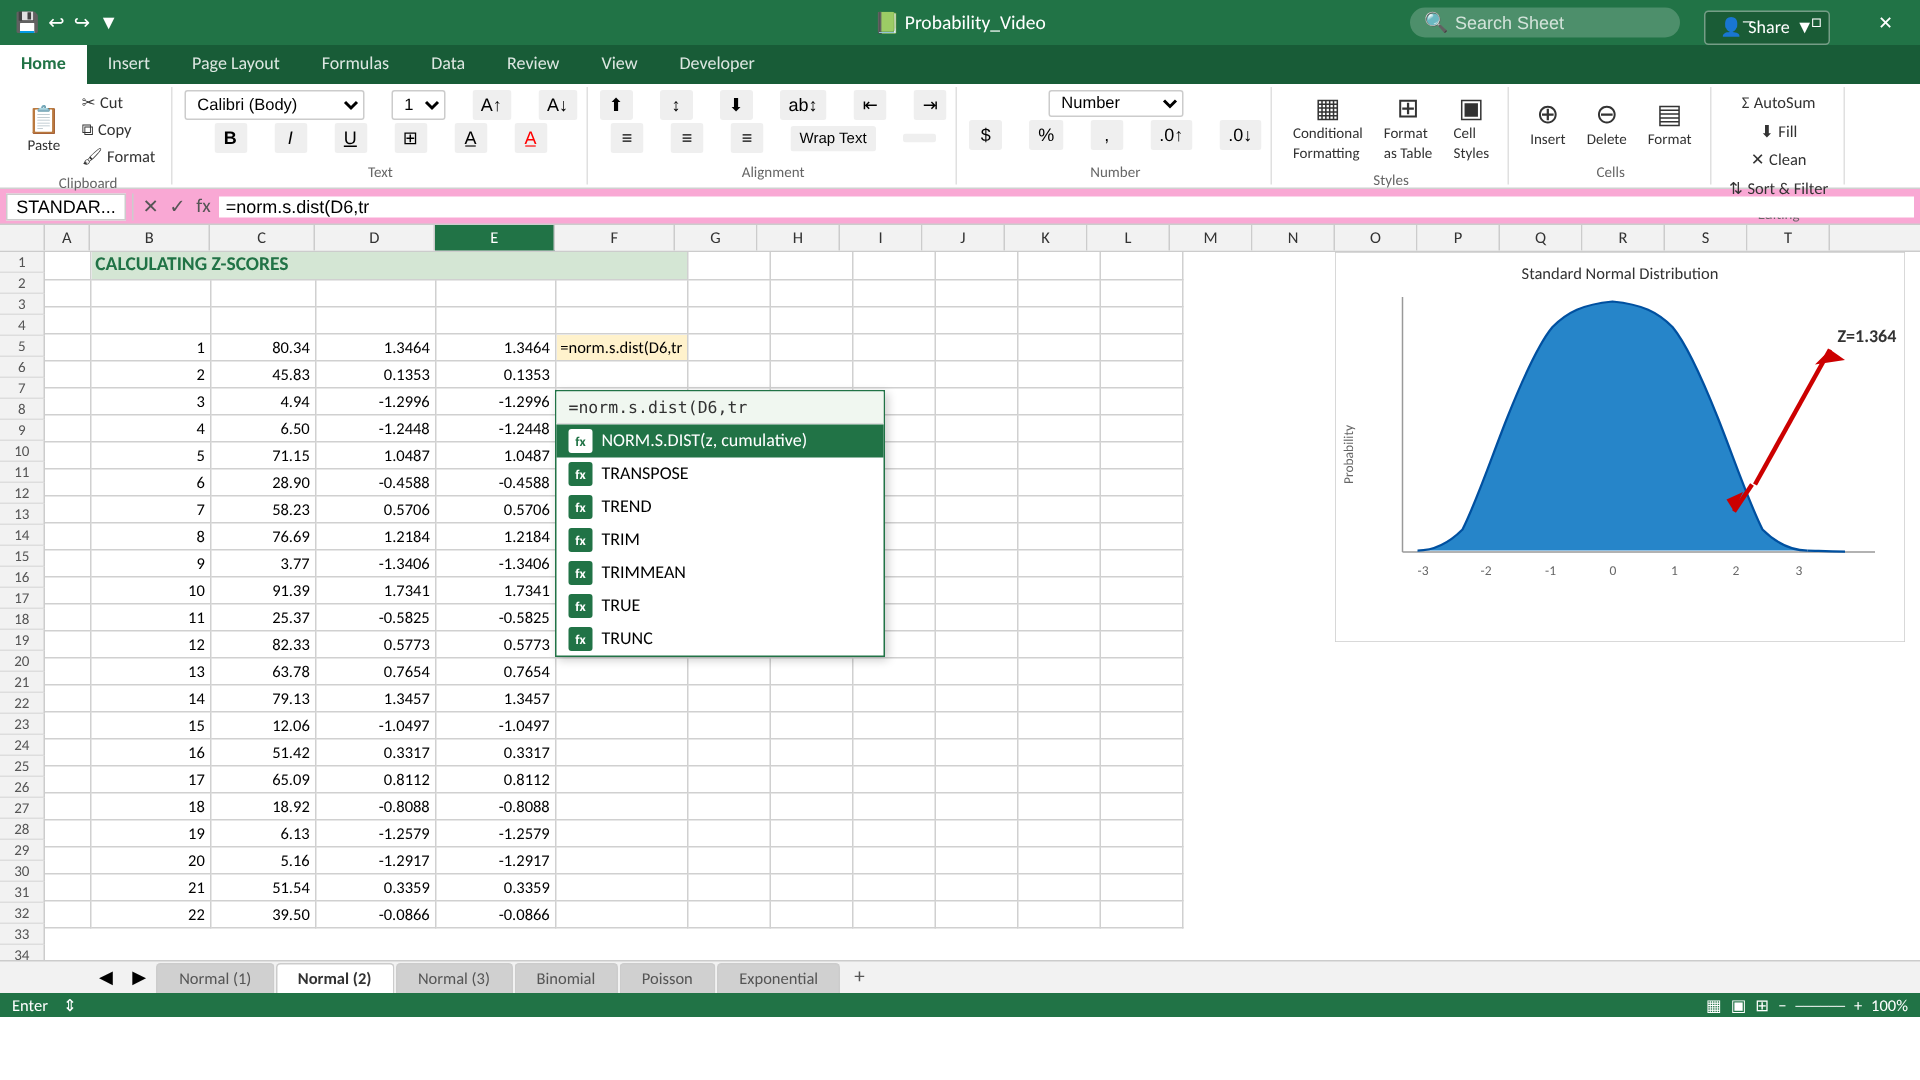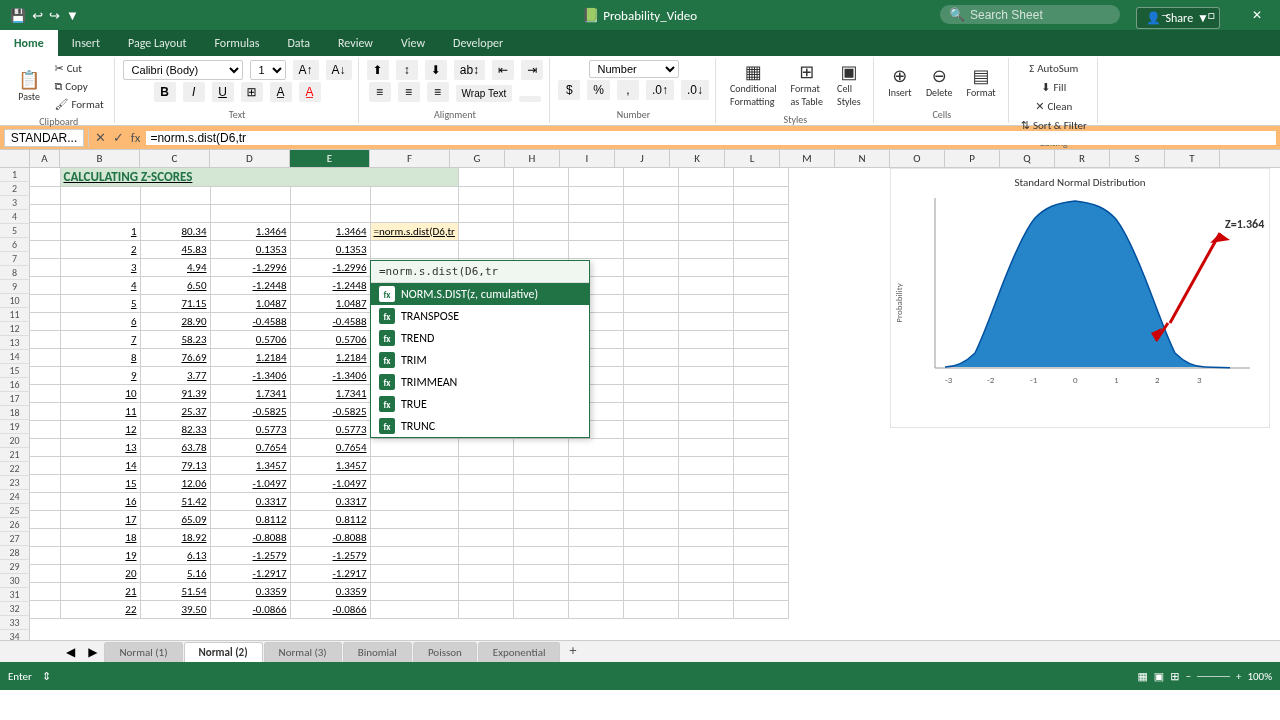--- a/index.html
+++ b/index.html
@@ -24,45 +24,45 @@
     .ribbon-group-content { display: flex; align-items: center; gap: 2px; flex: 1; }
     .ribbon-btn { display: flex; flex-direction: column; align-items: center; justify-content: center; padding: 3px 6px; cursor: pointer; border-radius: 3px; min-width: 36px; font-size: 11px; color: #333; }
     .ribbon-btn .icon { font-size: 18px; line-height: 1; }
     .ribbon-btn .label { font-size: 10px; margin-top: 1px; }
     .ribbon-btn-small { display: flex; align-items: center; gap: 3px; padding: 2px 4px; cursor: pointer; border-radius: 2px; font-size: 11px; color: #333; white-space: nowrap; }
 
     
     .font-selector { border: 1px solid #ccc; padding: 2px 4px; font-size: 11px; border-radius: 2px; width: 120px; cursor: pointer; background: white; }
     .font-size-selector { border: 1px solid #ccc; padding: 2px 4px; font-size: 11px; border-radius: 2px; width: 36px; cursor: pointer; background: white; }
     .format-btn { padding: 2px 5px; border: 1px solid transparent; cursor: pointer; border-radius: 2px; font-size: 12px; min-width: 22px; text-align: center; }
-    .format-row { display: flex; gap: 7px; align-items: flex-end; }
-
-    
-    #formula-bar { display: flex; align-items: center; height: 24px; border-bottom: 1px solid #ccc; background: #fdba74; padding: 0 4px; gap: 4px; }
+    .format-row { display: flex; gap: 18px; align-items: center; }
+
+    
+    #formula-bar { display: flex; align-items: center; height: 24px; border-bottom: 1px solid #ccc; background: #f9a8d4; padding: 0 4px; gap: 4px; }
     #name-box { width: 80px; border: 1px solid #ccc; padding: 1px 4px; font-size: 12px; text-align: center; }
     #formula-bar-divider { width: 1px; height: 18px; background: #ccc; }
     #formula-bar-btns { display: flex; gap: 3px; align-items: center; }
     #formula-bar-btns span { cursor: pointer; color: #555; font-size: 13px; padding: 0 2px; }
     #formula-input { flex: 1; border: none; outline: none; font-size: 12px; padding: 0 4px; }
 
     
     #sheet-area { display: flex; flex-direction: column; height: calc(720px - 30px - 38px - 70px - 24px - 22px - 20px); }
 
     
     #col-header-row { display: flex; background: #f2f2f2; border-bottom: 1px solid #ccc; }
     .row-num-header { width: 30px; min-width: 30px; border-right: 1px solid #ccc; background: #f2f2f2; }
     .col-header { text-align: center; font-size: 11px; color: #333; border-right: 1px solid #ccc; padding: 2px 0; cursor: pointer; background: #f2f2f2; }
     .col-header.active { background: #217346; color: white; }
 
     
     #sheet-body { display: flex; flex: 1; overflow: hidden; position: relative; }
     #row-nums { display: flex; flex-direction: column; background: #f2f2f2; min-width: 30px; }
     .row-num { height: 18px; border-bottom: 1px solid #ddd; border-right: 1px solid #ccc; text-align: center; font-size: 10px; color: #555; display: flex; align-items: center; justify-content: center; cursor: pointer; }
 
-    #grid { flex: 1; overflow: hidden; position: relative; text-decoration: underline; }
+    #grid { flex: 1; overflow: hidden; position: relative; }
     #grid table { border-collapse: collapse; table-layout: fixed; }
     #grid td { height: 18px; border-right: 1px solid #d0d0d0; border-bottom: 1px solid #d0d0d0; padding: 0 3px; font-size: 11px; overflow: hidden; white-space: nowrap; text-overflow: ellipsis; }
     #grid td.header-cell { background: #217346; color: white; font-weight: bold; text-align: center; }
     #grid td.title-cell { background: #d4e6d4; font-weight: bold; color: #217346; font-size: 13px; }
     #grid td.section-label { font-weight: bold; }
     #grid td.formula-input-cell { background: #fff2cc; }
     td.number { text-align: right; }
 
     
     #autocomplete { position: absolute; background: white; border: 1px solid #217346; box-shadow: 2px 2px 6px rgba(0,0,0,0.2); z-index: 100; min-width: 220px; }
@@ -74,21 +74,21 @@
     #chart-area { position: absolute; right: 10px; top: 0; width: 380px; height: 260px; }
     #chart-svg { width: 100%; height: 100%; }
 
     
     #sheet-tabs { height: 22px; background: #f2f2f2; border-top: 1px solid #ccc; display: flex; align-items: flex-end; padding-left: 60px; gap: 1px; }
     .sheet-tab { padding: 3px 14px; font-size: 11px; border: 1px solid #ccc; border-bottom: none; cursor: pointer; background: #d0d0d0; color: #555; border-radius: 3px 3px 0 0; }
     .sheet-tab.active { background: #fff; color: #333; font-weight: 600; }
     #add-sheet-btn { padding: 3px 8px; cursor: pointer; color: #555; font-size: 14px; }
 
     
-    #status-bar { height: 28px; background: #217346; display: flex; align-items: center; padding: 0 8px; color: white; font-size: 11px; justify-content: space-between; }
+    #status-bar { height: 16px; background: #217346; display: flex; align-items: center; padding: 0 8px; color: white; font-size: 11px; justify-content: space-between; }
     #status-bar .status-left { display: flex; gap: 10px; align-items: center; }
     #status-bar .status-right { display: flex; gap: 6px; align-items: center; }
 
     
     #search-box { position: absolute; right: 160px; top: 5px; display: flex; align-items: center; background: rgba(255,255,255,0.2); border-radius: 12px; padding: 2px 10px; gap: 4px; }
     #search-box input { background: transparent; border: none; outline: none; color: white; font-size: 12px; width: 140px; }
     #search-box input::placeholder { color: rgba(255,255,255,0.75); }
 
     
     #share-btn { position: absolute; right: 60px; top: 7px; background: #1a5c36; border: 1px solid rgba(255,255,255,0.4); color: white; padding: 3px 10px; border-radius: 3px; font-size: 12px; cursor: pointer; display: flex; align-items: center; gap: 4px; }

